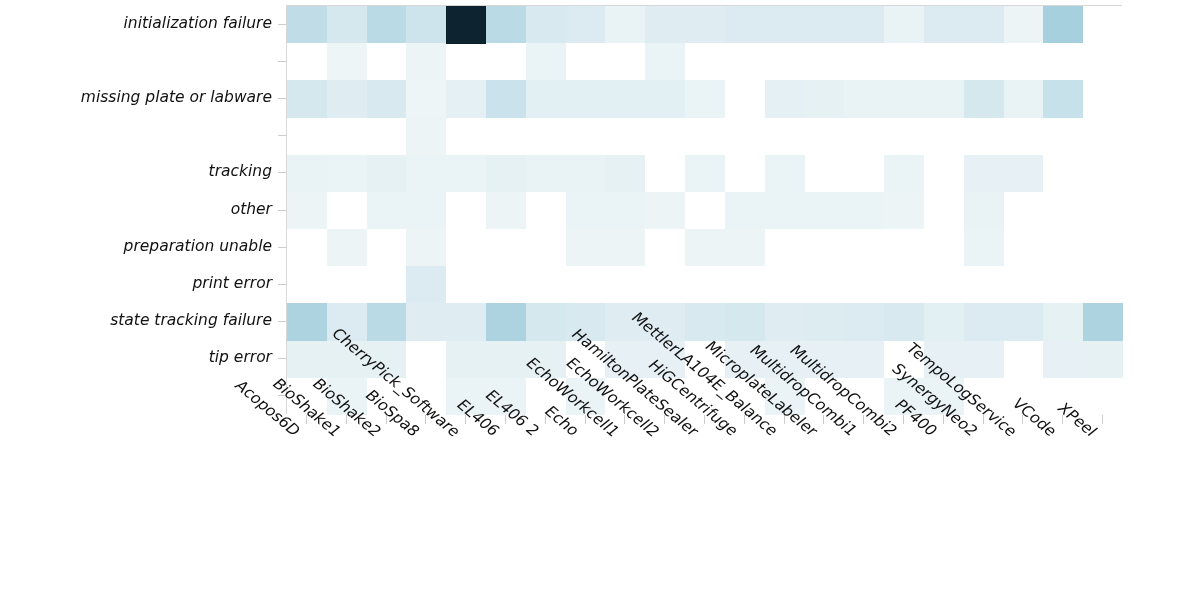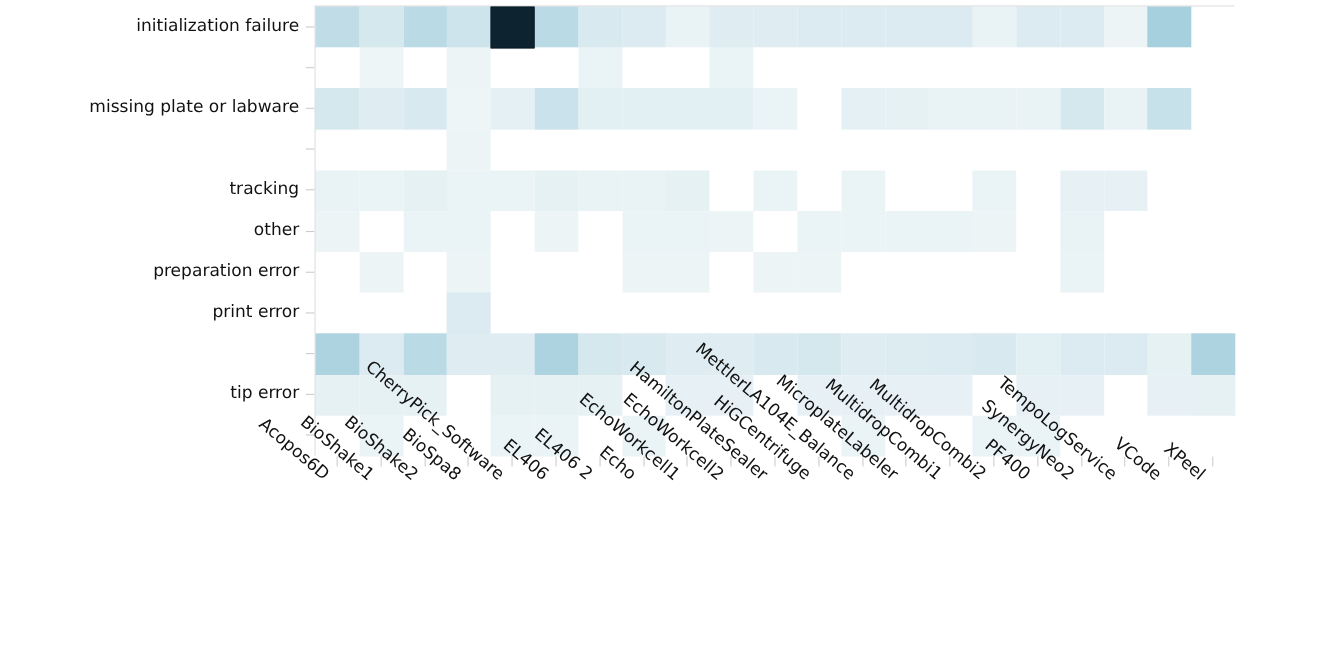--- a/index.html
+++ b/index.html
@@ -13,20 +13,21 @@
     font-family: "DejaVu Sans", "Liberation Sans", sans-serif;
     overflow: hidden;
     position: relative;
   }
 
   #figure {
     position: absolute;
     left: 0; top: 0;
     width: 1029px;
     height: 592px;
+    font-style: italic;
   }
 
   
   #ylabels {
     position: absolute;
     left: 0px;
     top: 5px;
     width: 272px;
     height: 409px;
   }
@@ -112,24 +113,25 @@
       <div class="ylabel" style="top: 10.5909px;">initialization failure</div>
       <div class="ytick" style="top: 18.5909px;"></div>
       <div class="ytick" style="top: 55.7727px;"></div>
       <div class="ylabel" style="top: 84.9545px;">missing plate or labware</div>
       <div class="ytick" style="top: 92.9545px;"></div>
       <div class="ytick" style="top: 130.136px;"></div>
       <div class="ylabel" style="top: 159.318px;">tracking</div>
       <div class="ytick" style="top: 167.318px;"></div>
       <div class="ylabel" style="top: 196.5px;">other</div>
       <div class="ytick" style="top: 204.5px;"></div>
-      <div class="ylabel" style="top: 233.682px;">preparation error</div>
+      <div class="ylabel" style="top: 233.682px;">preparation unable</div>
       <div class="ytick" style="top: 241.682px;"></div>
       <div class="ylabel" style="top: 270.864px;">print error</div>
       <div class="ytick" style="top: 278.864px;"></div>
+      <div class="ylabel" style="top: 308.045px;">state tracking failure</div>
       <div class="ytick" style="top: 316.045px;"></div>
       <div class="ylabel" style="top: 345.227px;">tip error</div>
       <div class="ytick" style="top: 353.227px;"></div>
       <div class="ytick" style="top: 390.409px;"></div>
     </div>
   <div id="plot">
       <div class="cell" style="left: 0px; top: 0px; width: 40.2095px; height: 37.5818px; background: rgb(192, 221, 231);"></div>
       <div class="cell" style="left: 39.8095px; top: 0px; width: 40.2095px; height: 37.5818px; background: rgb(212, 232, 238);"></div>
       <div class="cell" style="left: 79.619px; top: 0px; width: 40.2095px; height: 37.5818px; background: rgb(186, 218, 229);"></div>
       <div class="cell" style="left: 119.429px; top: 0px; width: 40.2095px; height: 37.5818px; background: rgb(205, 228, 236);"></div>

